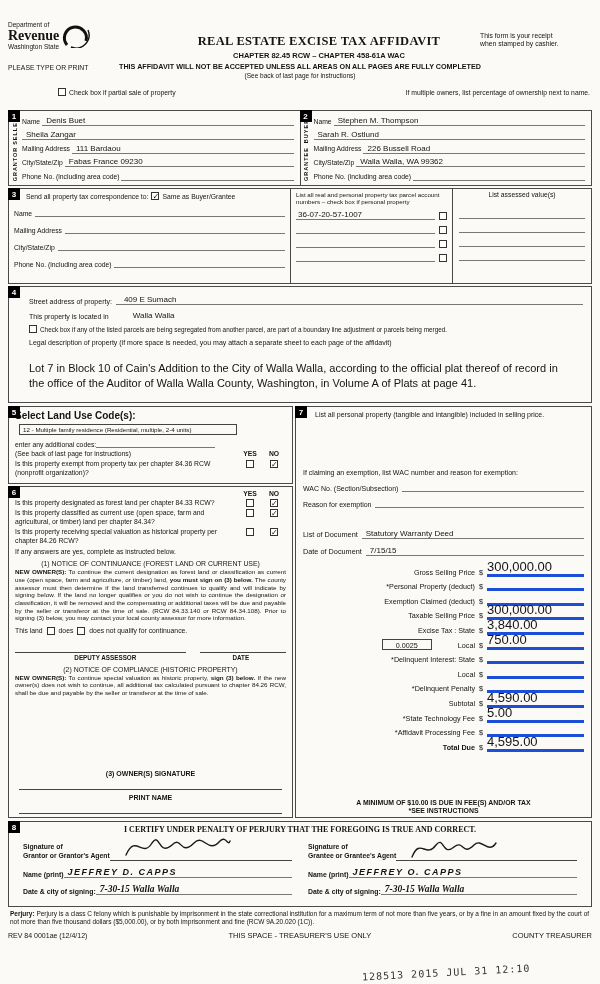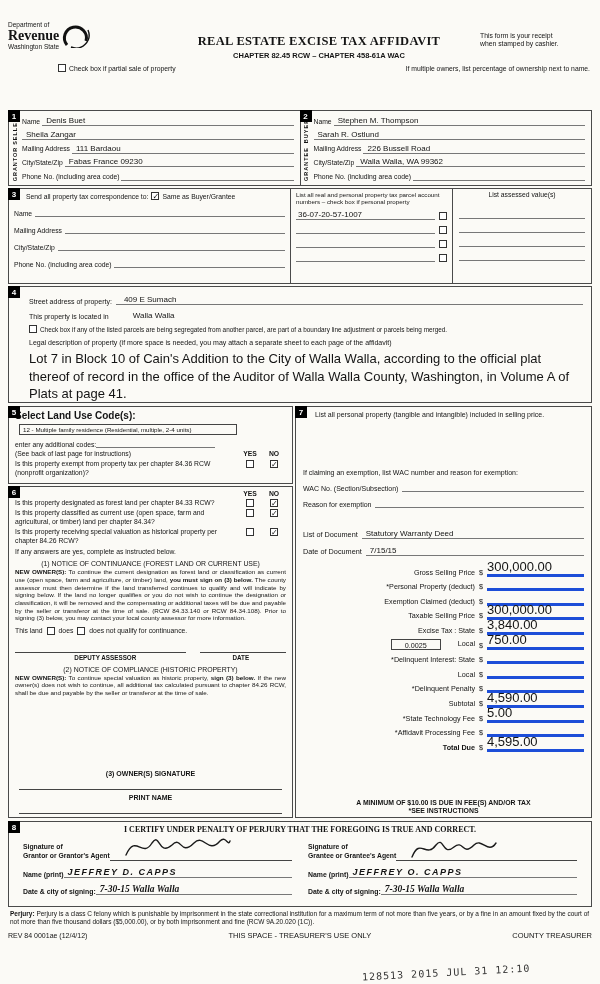--- a/index.html
+++ b/index.html
@@ -56,21 +56,21 @@
   .pfill{flex:1;border-bottom:1px solid #777;font-size:7.5px;padding-left:2px;min-height:9px}
   .s3c{flex:1;padding:2px 6px}
   .s3chead{font-size:6.8px;text-align:center;margin-bottom:7px}
   .arow{height:14px;border-bottom:1px solid #777}
   
   .sec4{height:117px;margin-bottom:3px;padding:3px 8px 3px 20px}
   .s4row{display:flex;align-items:flex-end;font-size:7px;height:15px}
   .s4row .lbl{white-space:nowrap;padding-right:4px}
   .uval{border-bottom:1px solid #777;padding:0 14px 0 8px}
   .seg{font-size:6.4px;padding-left:3px}
-  .legal{font-size:13px;line-height:1.35;margin-top:4px;padding-right:8px}
+  .legal{font-size:11px;line-height:1.35;margin-top:15px;padding-right:8px}
   
   .cols{display:flex;gap:2px;height:412px;margin-bottom:3px}
   .leftcol{width:285px;display:flex;flex-direction:column;gap:2px}
   .rightcol{flex:1}
   .sec5{height:78px;padding:3px 6px 2px 6px}
   .s5title{font-size:10px;margin-left:0}
   .codebox{border:1px solid #444;font-size:6.2px;padding:1px 3px;margin:3px 0 2px 4px;width:218px;white-space:nowrap;overflow:hidden}
   .s5add{display:flex;align-items:flex-end;font-size:6.8px;height:11px;width:200px}
   .ynrow{display:flex;align-items:flex-start;margin-top:2px}
   .ynrow .q{flex:1;font-size:6.8px;line-height:1.25;padding-right:2px}
@@ -93,21 +93,21 @@
   .sec7{height:412px;padding:3px 7px;display:flex;flex-direction:column}
   .s7head{font-size:7px;line-height:1.3;margin-left:12px}
   .s7space{height:50px}
   .s7ex{font-size:7px}
   .s7wac,.s7reason{display:flex;align-items:flex-end;font-size:7px;height:16px}
   .docrow{display:flex;align-items:flex-end;font-size:7.3px;height:15px;margin-top:2px}
   .docrow .lbl{white-space:nowrap;padding-right:4px}
   .money{margin-top:6px}
   .mrow{display:flex;align-items:flex-end;height:14.6px}
   .mlabel{flex:1;text-align:right;font-size:7.2px;padding-right:4px;white-space:nowrap}
-  .mwrap{flex:1;display:flex;align-items:flex-start;justify-content:flex-end;gap:17px}
+  .mwrap{flex:1;display:flex;align-items:flex-end;justify-content:flex-end;gap:26px}
   .ratebox{border:1px solid #444;font-size:7.2px;padding:0 13px;height:11px;line-height:11px}
   .ml{font-size:7.2px;padding-right:4px}
   .dollar{width:8px;font-size:7.2px;flex:none}
   .mval{width:97px;border-bottom:3px solid #1d4ed8;font-size:13px;text-align:left;padding-right:26px;min-height:10px;flex:none}
   .minwrap{margin-top:auto;text-align:center}
   .minnote{font-size:6.9px;font-weight:bold}
   .seeins{font-size:6.9px;font-weight:bold;margin-top:1px}
   
   .sec8{height:86px;margin-bottom:3px}
   .certify{text-align:center;font-size:8px;font-weight:bold;font-family:"Liberation Serif",serif;margin-top:3px}
@@ -148,20 +148,25 @@
         </svg>
       </div>
       <div class="titleblk">
         <div class="title">REAL ESTATE EXCISE TAX AFFIDAVIT</div>
         <div class="chapter">CHAPTER 82.45 RCW – CHAPTER 458-61A WAC</div>
       </div>
       <div class="receipt">
         <span>This form is your receipt</span>
         <span>when stamped by cashier.</span>
       </div>
+    </div>
+    <div class="hdr-mid">
+      <span class="please">PLEASE TYPE OR PRINT</span>
+      <div class="warn">THIS AFFIDAVIT WILL NOT BE ACCEPTED UNLESS ALL AREAS ON ALL PAGES ARE FULLY COMPLETED</div>
+      <div class="seeback">(See back of last page for instructions)</div>
     </div>
     <div class="hdr-cb">
       <span style="display:flex;align-items:center;gap:3px">
         <span class="cb"></span>
         <span>Check box if partial sale of property</span>
       </span>
       <span>If multiple owners, list percentage of ownership next to name.</span>
     </div>
   </div>
 

